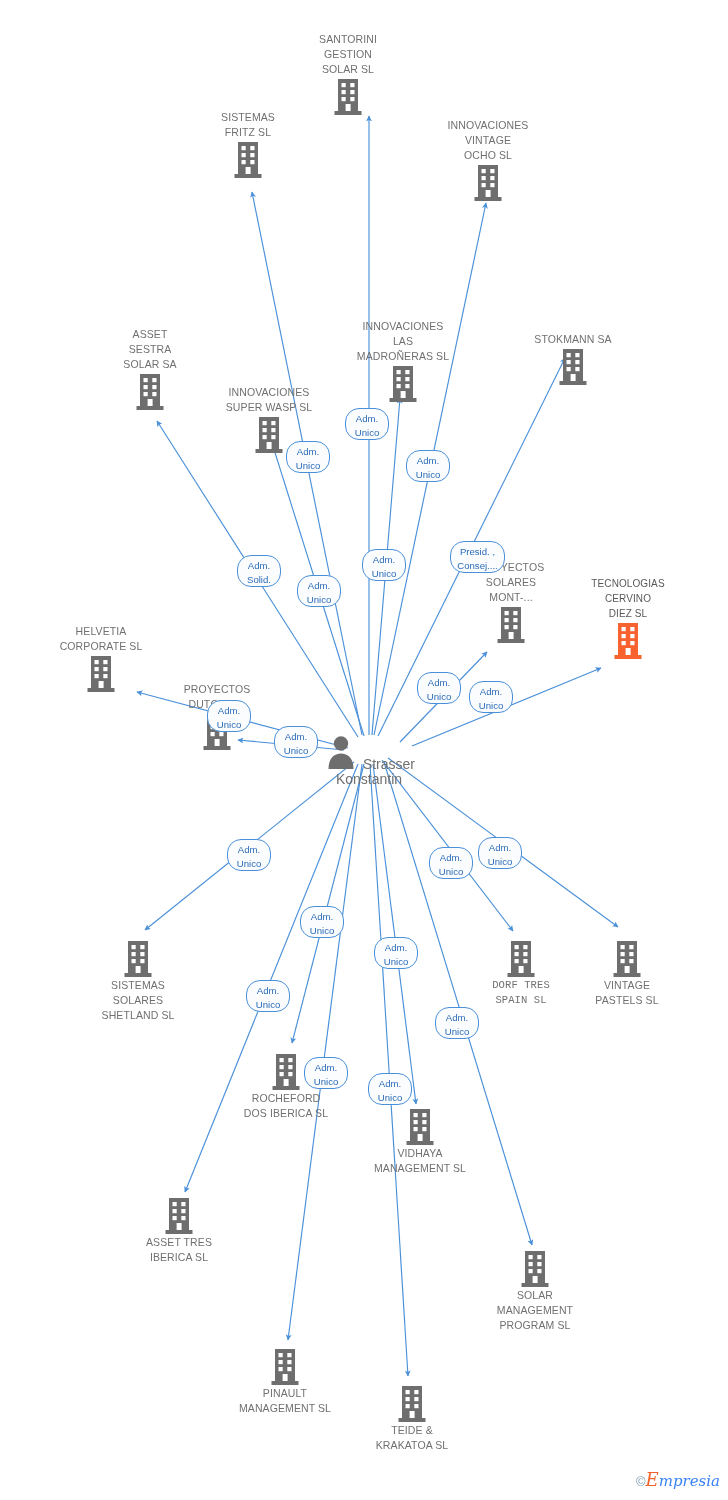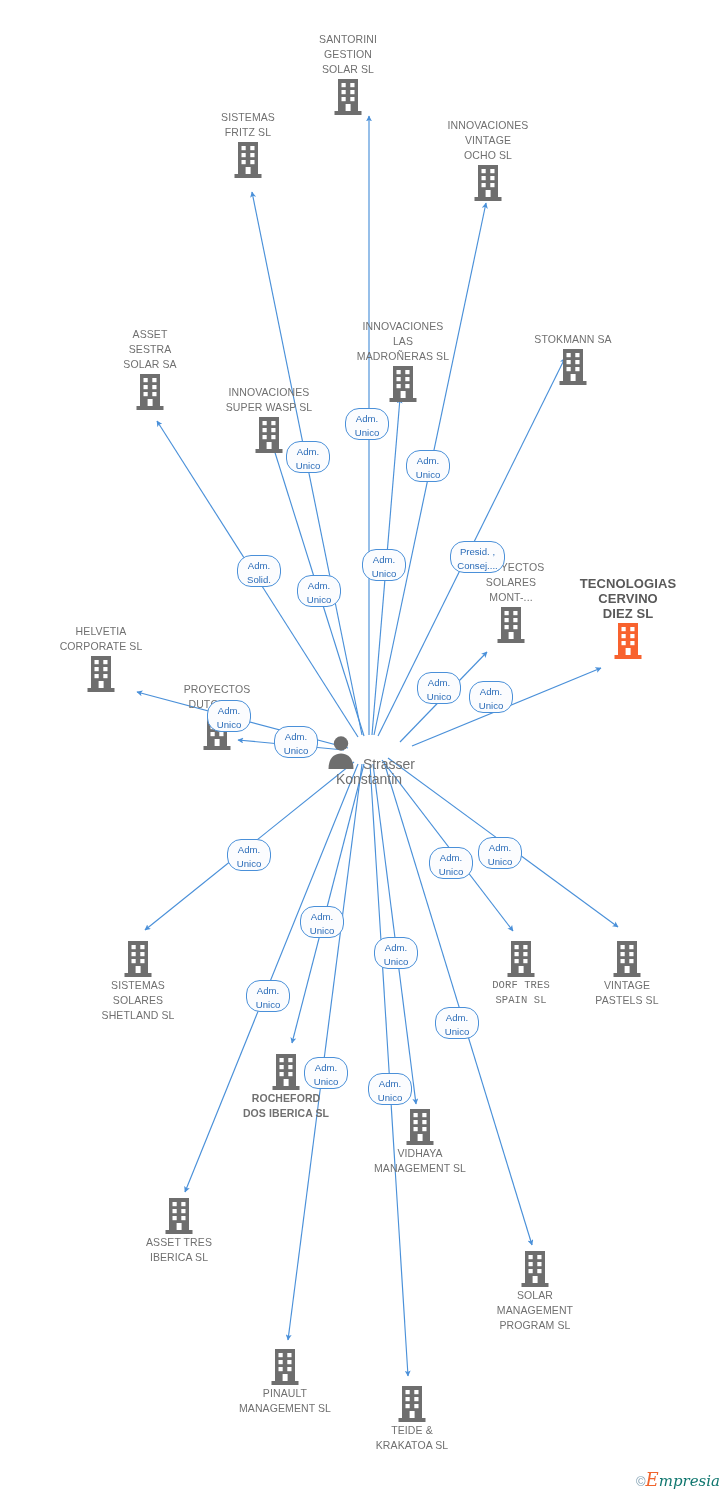--- a/index.html
+++ b/index.html
@@ -35,22 +35,22 @@
     letter-spacing: 0.1px;
   }
   .node .ico {
     display: block;
     line-height: 0;
   }
   .node.label-above .ico { margin-top: 1px; }
   .node .cap { display: block; }
   .node.highlight .cap {
     color: #595959;
-    font-weight: bold;
-    font-size: 13px;
+    font-weight: normal;
+    font-size: 10px;
   }
   .person {
     position: absolute;
     width: 150px;
     margin-left: -75px;
     text-align: center;
     color: #707070;
     font-size: 14px;
     line-height: 15px;
   }
@@ -78,21 +78,21 @@
     font-style: italic;
     white-space: nowrap;
   }
   .watermark .c {
     font-style: normal;
     font-size: 13px;
     color: #7f9fb2;
     font-family: "Liberation Sans", sans-serif;
   }
   .watermark .e { color: #f0642c; font-size: 18px; }
-  .watermark .rest { color: #0f766e; }
+  .watermark .rest { color: #3b82f6; }
 </style>
 </head>
 <body>
 
 <div id="canvas">
 
   <svg id="edges" viewBox="0 0 728 1500" xmlns="http://www.w3.org/2000/svg">
     <defs>
       <marker id="arrowhead" viewBox="0 0 10 10" refX="9" refY="5" markerWidth="5.2" markerHeight="5.2" orient="auto-start-reverse">
         <path d="M 0 0 L 10 5 L 0 10 L 2.4 5 z" fill="#4a90d9"></path>
@@ -332,21 +332,21 @@
             <rect x="17.3" y="5" width="4.2" height="4.2" fill="#ffffff"></rect>
             <rect x="8.5" y="12" width="4.2" height="4.2" fill="#ffffff"></rect>
             <rect x="17.3" y="12" width="4.2" height="4.2" fill="#ffffff"></rect>
             <rect x="8.5" y="19" width="4.2" height="4.2" fill="#ffffff"></rect>
             <rect x="17.3" y="19" width="4.2" height="4.2" fill="#ffffff"></rect>
             <rect x="12.6" y="26" width="5" height="7" fill="#ffffff"></rect>
           </svg></span>
         <span class="cap">VINTAGE</span>
         <span class="cap">PASTELS SL</span>
       </div>
-      <div class="node label-below" style="left: 286px; top: 1053px; font-weight: bold;">
+      <div class="node label-below" style="left: 286px; top: 1053px;">
         <span class="ico"><svg width="30" height="38" viewBox="0 0 30 38" xmlns="http://www.w3.org/2000/svg">
             <rect x="5" y="1" width="20" height="32" fill="#6e6e6e"></rect>
             <rect x="1.5" y="33" width="27" height="4" fill="#6e6e6e"></rect>
             <rect x="8.5" y="5" width="4.2" height="4.2" fill="#ffffff"></rect>
             <rect x="17.3" y="5" width="4.2" height="4.2" fill="#ffffff"></rect>
             <rect x="8.5" y="12" width="4.2" height="4.2" fill="#ffffff"></rect>
             <rect x="17.3" y="12" width="4.2" height="4.2" fill="#ffffff"></rect>
             <rect x="8.5" y="19" width="4.2" height="4.2" fill="#ffffff"></rect>
             <rect x="17.3" y="19" width="4.2" height="4.2" fill="#ffffff"></rect>
             <rect x="12.6" y="26" width="5" height="7" fill="#ffffff"></rect>

